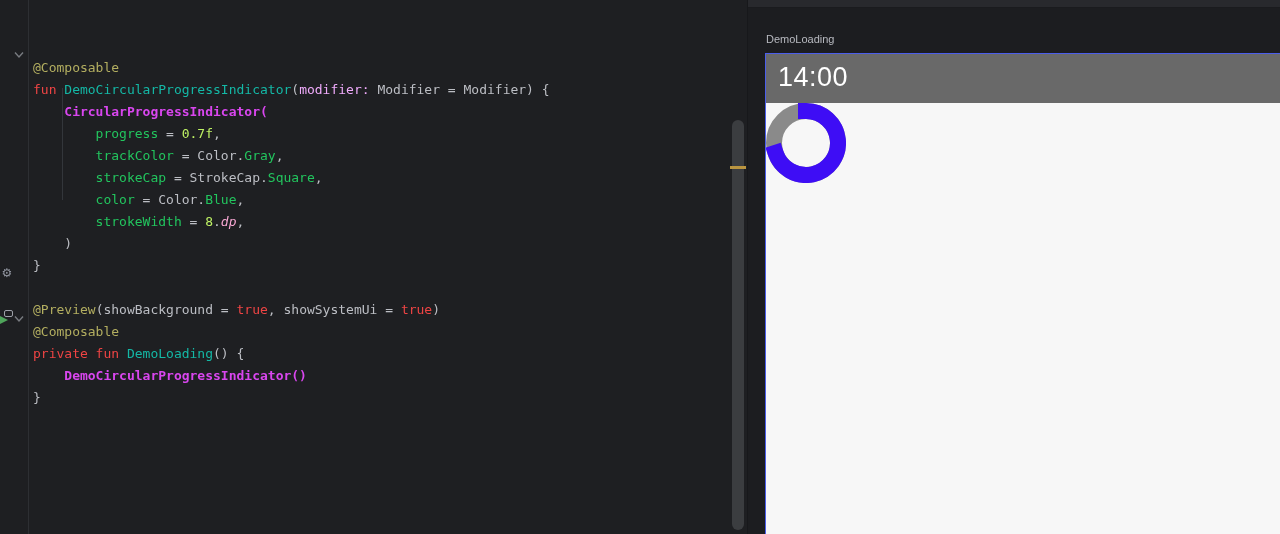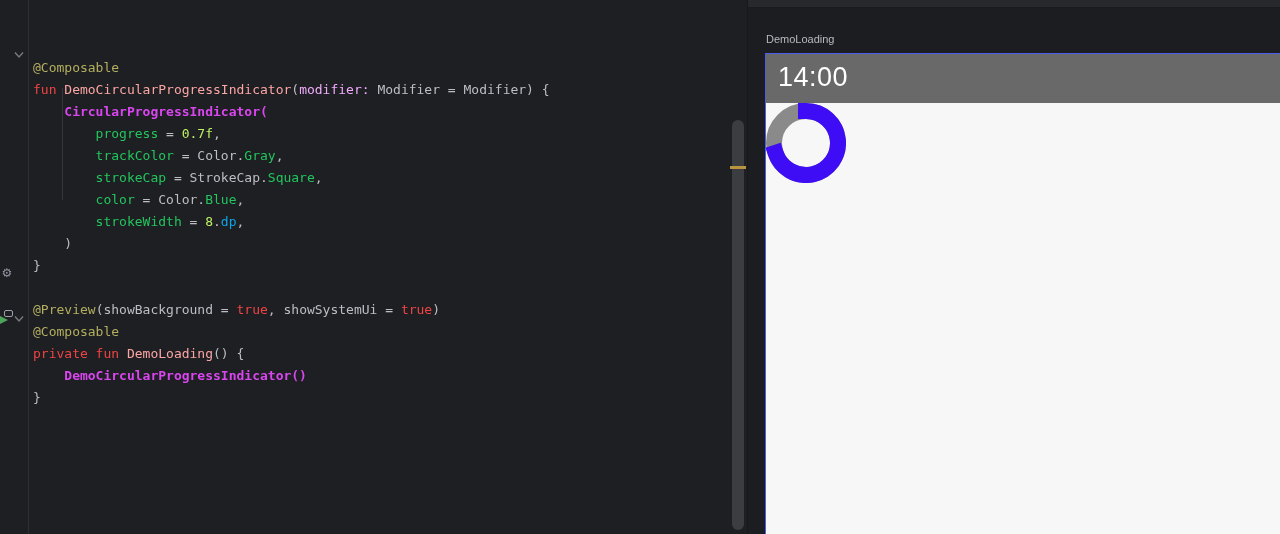--- a/index.html
+++ b/index.html
@@ -11,26 +11,26 @@
   #editor-pane { position:absolute; left:0; top:0; width:748px; height:534px; background:#1E1F22; }
   #gutter-line { position:absolute; left:28px; top:0; width:1px; height:534px; background:#2D2F33; }
   #indent-guide-1 { position:absolute; left:62px; top:88px; width:1px; height:112px; background:#33363B; }
 
   #code-lines { position:absolute; left:0; top:21px; width:720px;
                 font-family:"DejaVu Sans Mono", monospace; font-size:13px; line-height:22px;
                 white-space:pre;margin-top:36px; }
   .code-line { height:22px; padding-left:33px; }
   .tk-ann   { color:#B3AE60; }
   .tk-kw    { color:#ef4444; }
-  .tk-fn    { color:#fca5a5; }
+  .tk-fn    { color:#14b8a6; }
   .tk-call  { color:#d946ef;font-weight:bold; }
   .tk-param { color:#22c55e; }
   .tk-num   { color:#bef264; }
   .tk-prop  { color:#22c55e; }
-  .tk-propi { color:#0ea5e9; }
+  .tk-propi { color:#f9a8d4; font-style:italic; }
   .tk-plain { color:#BCBEC4; }
   .tk-gray  { color:#f0abfc; }
 
   
   .fold-chevron { position:absolute; left:13px; width:12px; height:10px; }
   #fold-chevron-1 { top:50px; }
   #fold-chevron-2 { top:314px; }
   #gutter-gear { position:absolute; left:0px; top:266px; width:14px; height:14px;
                  color:#9296A1; font-size:12px; line-height:14px; text-align:center;
                  font-family:"DejaVu Sans", sans-serif; }

